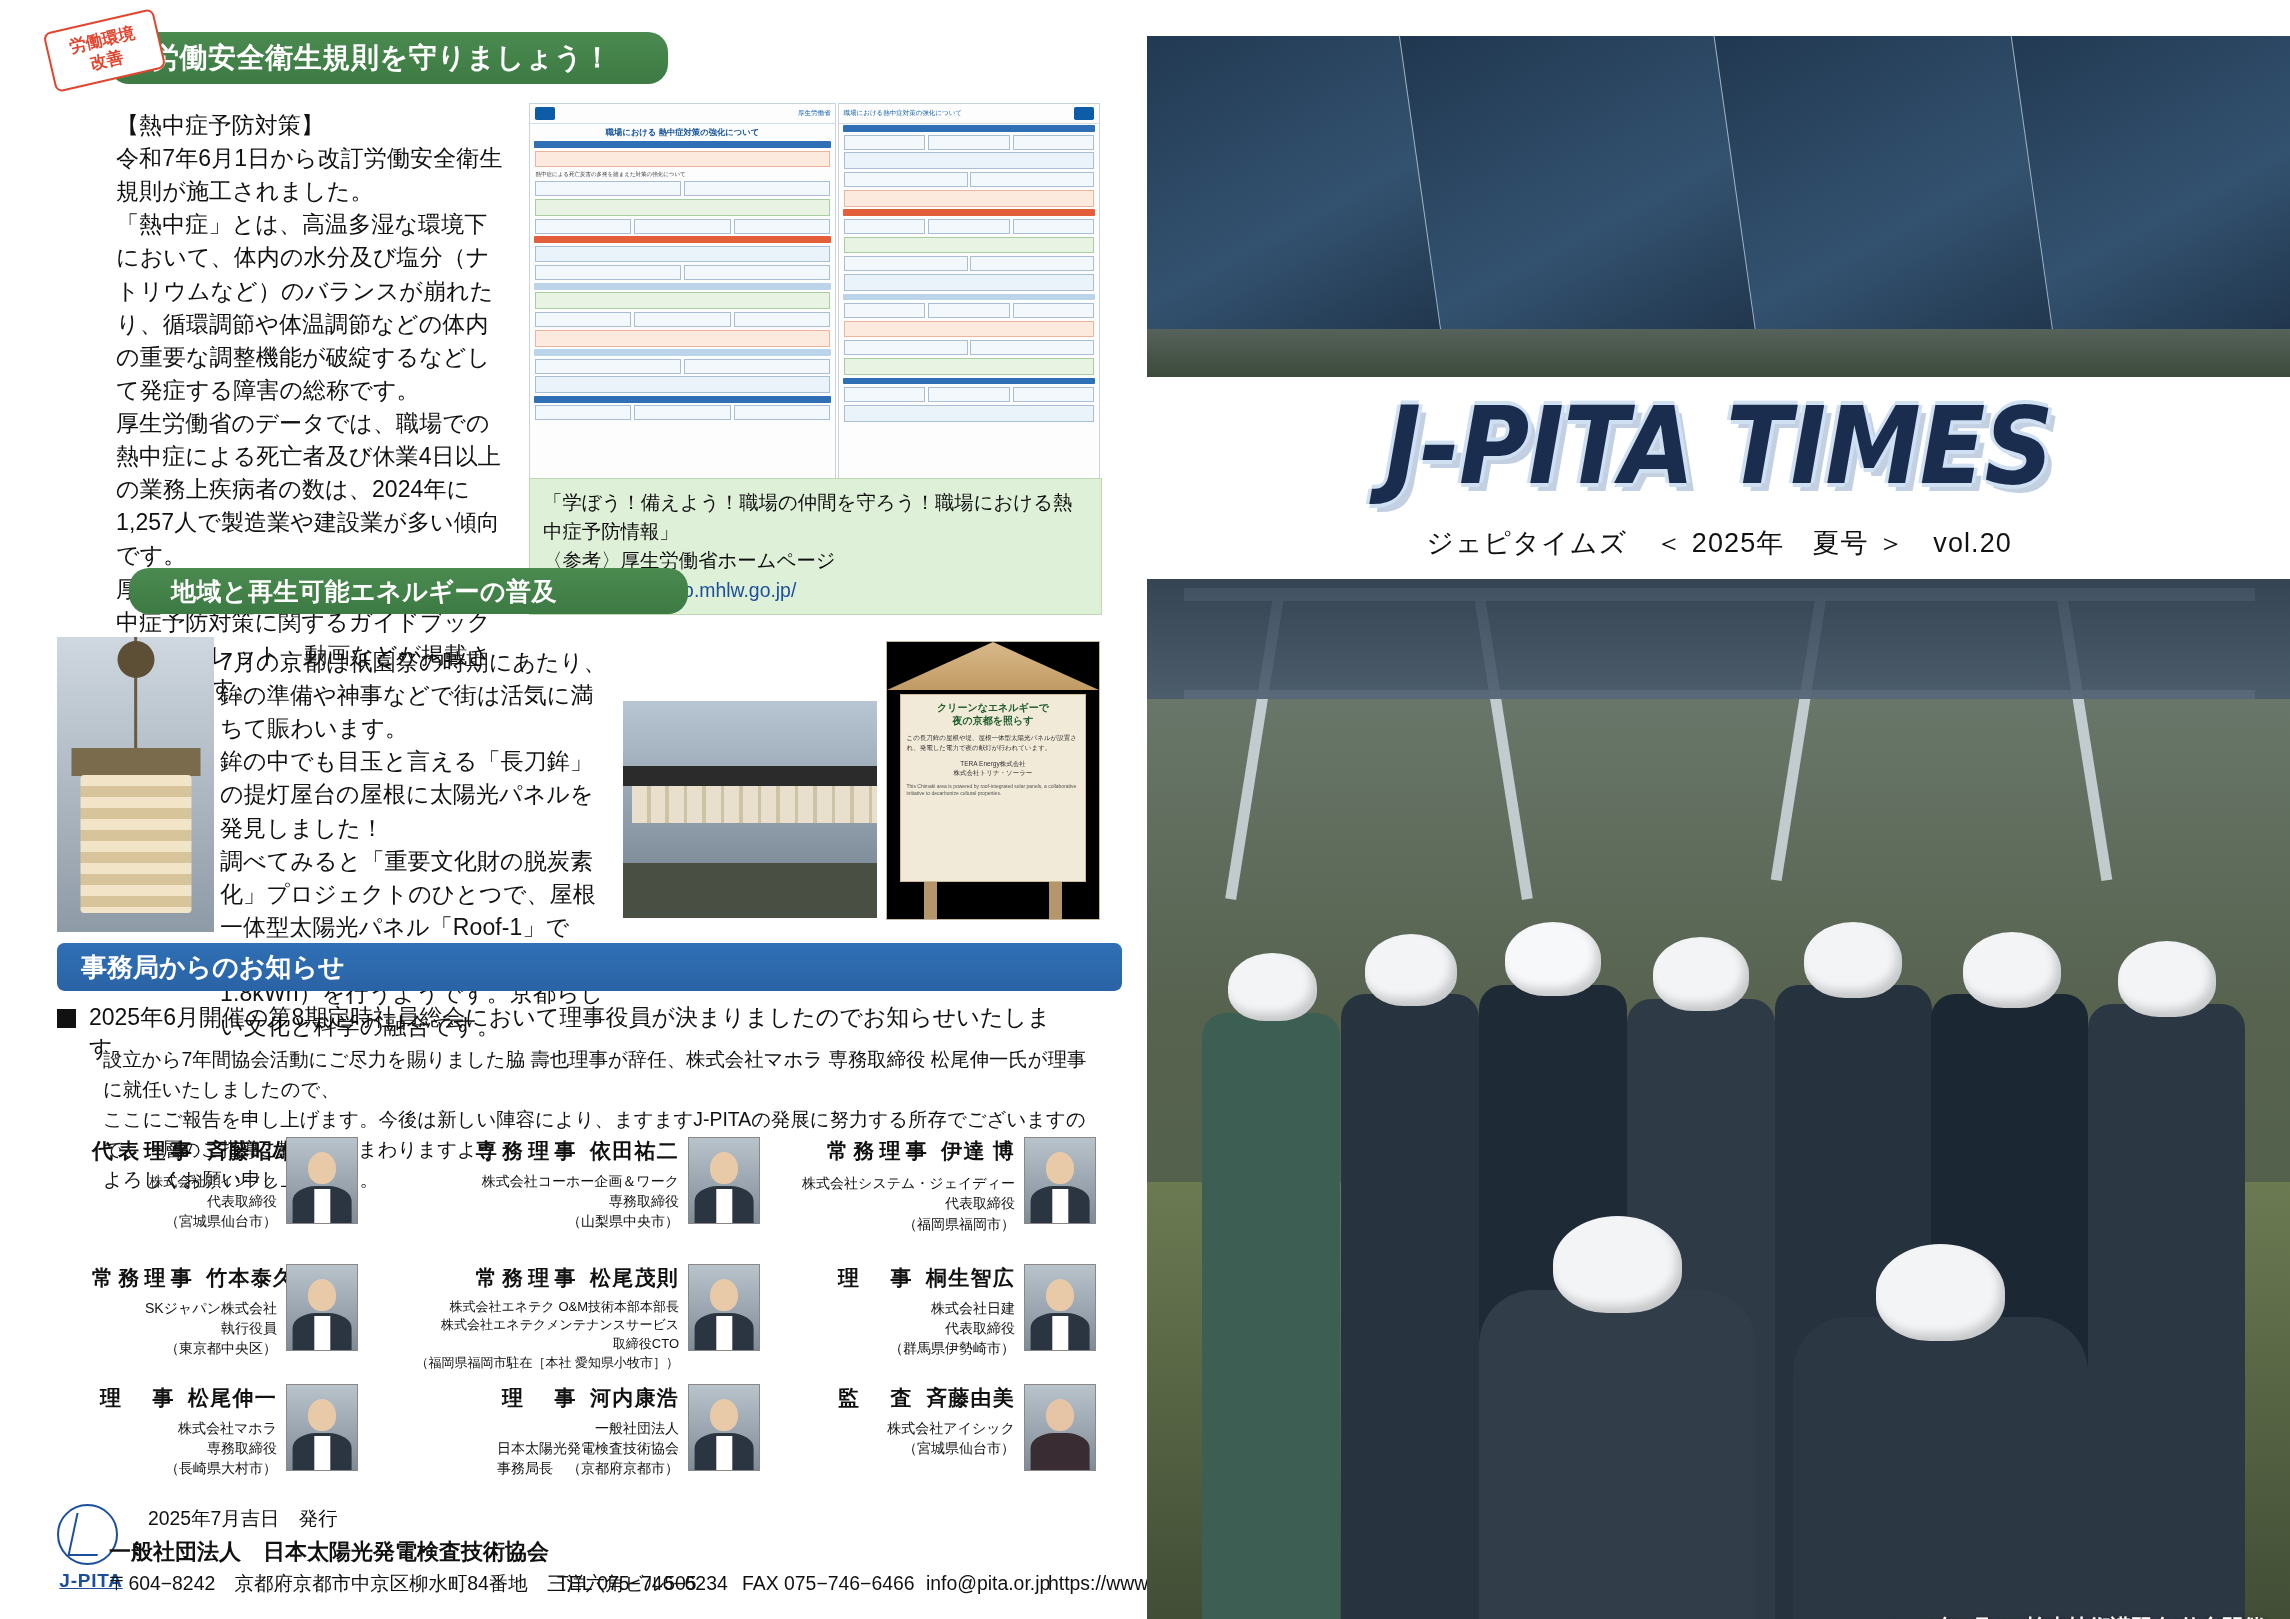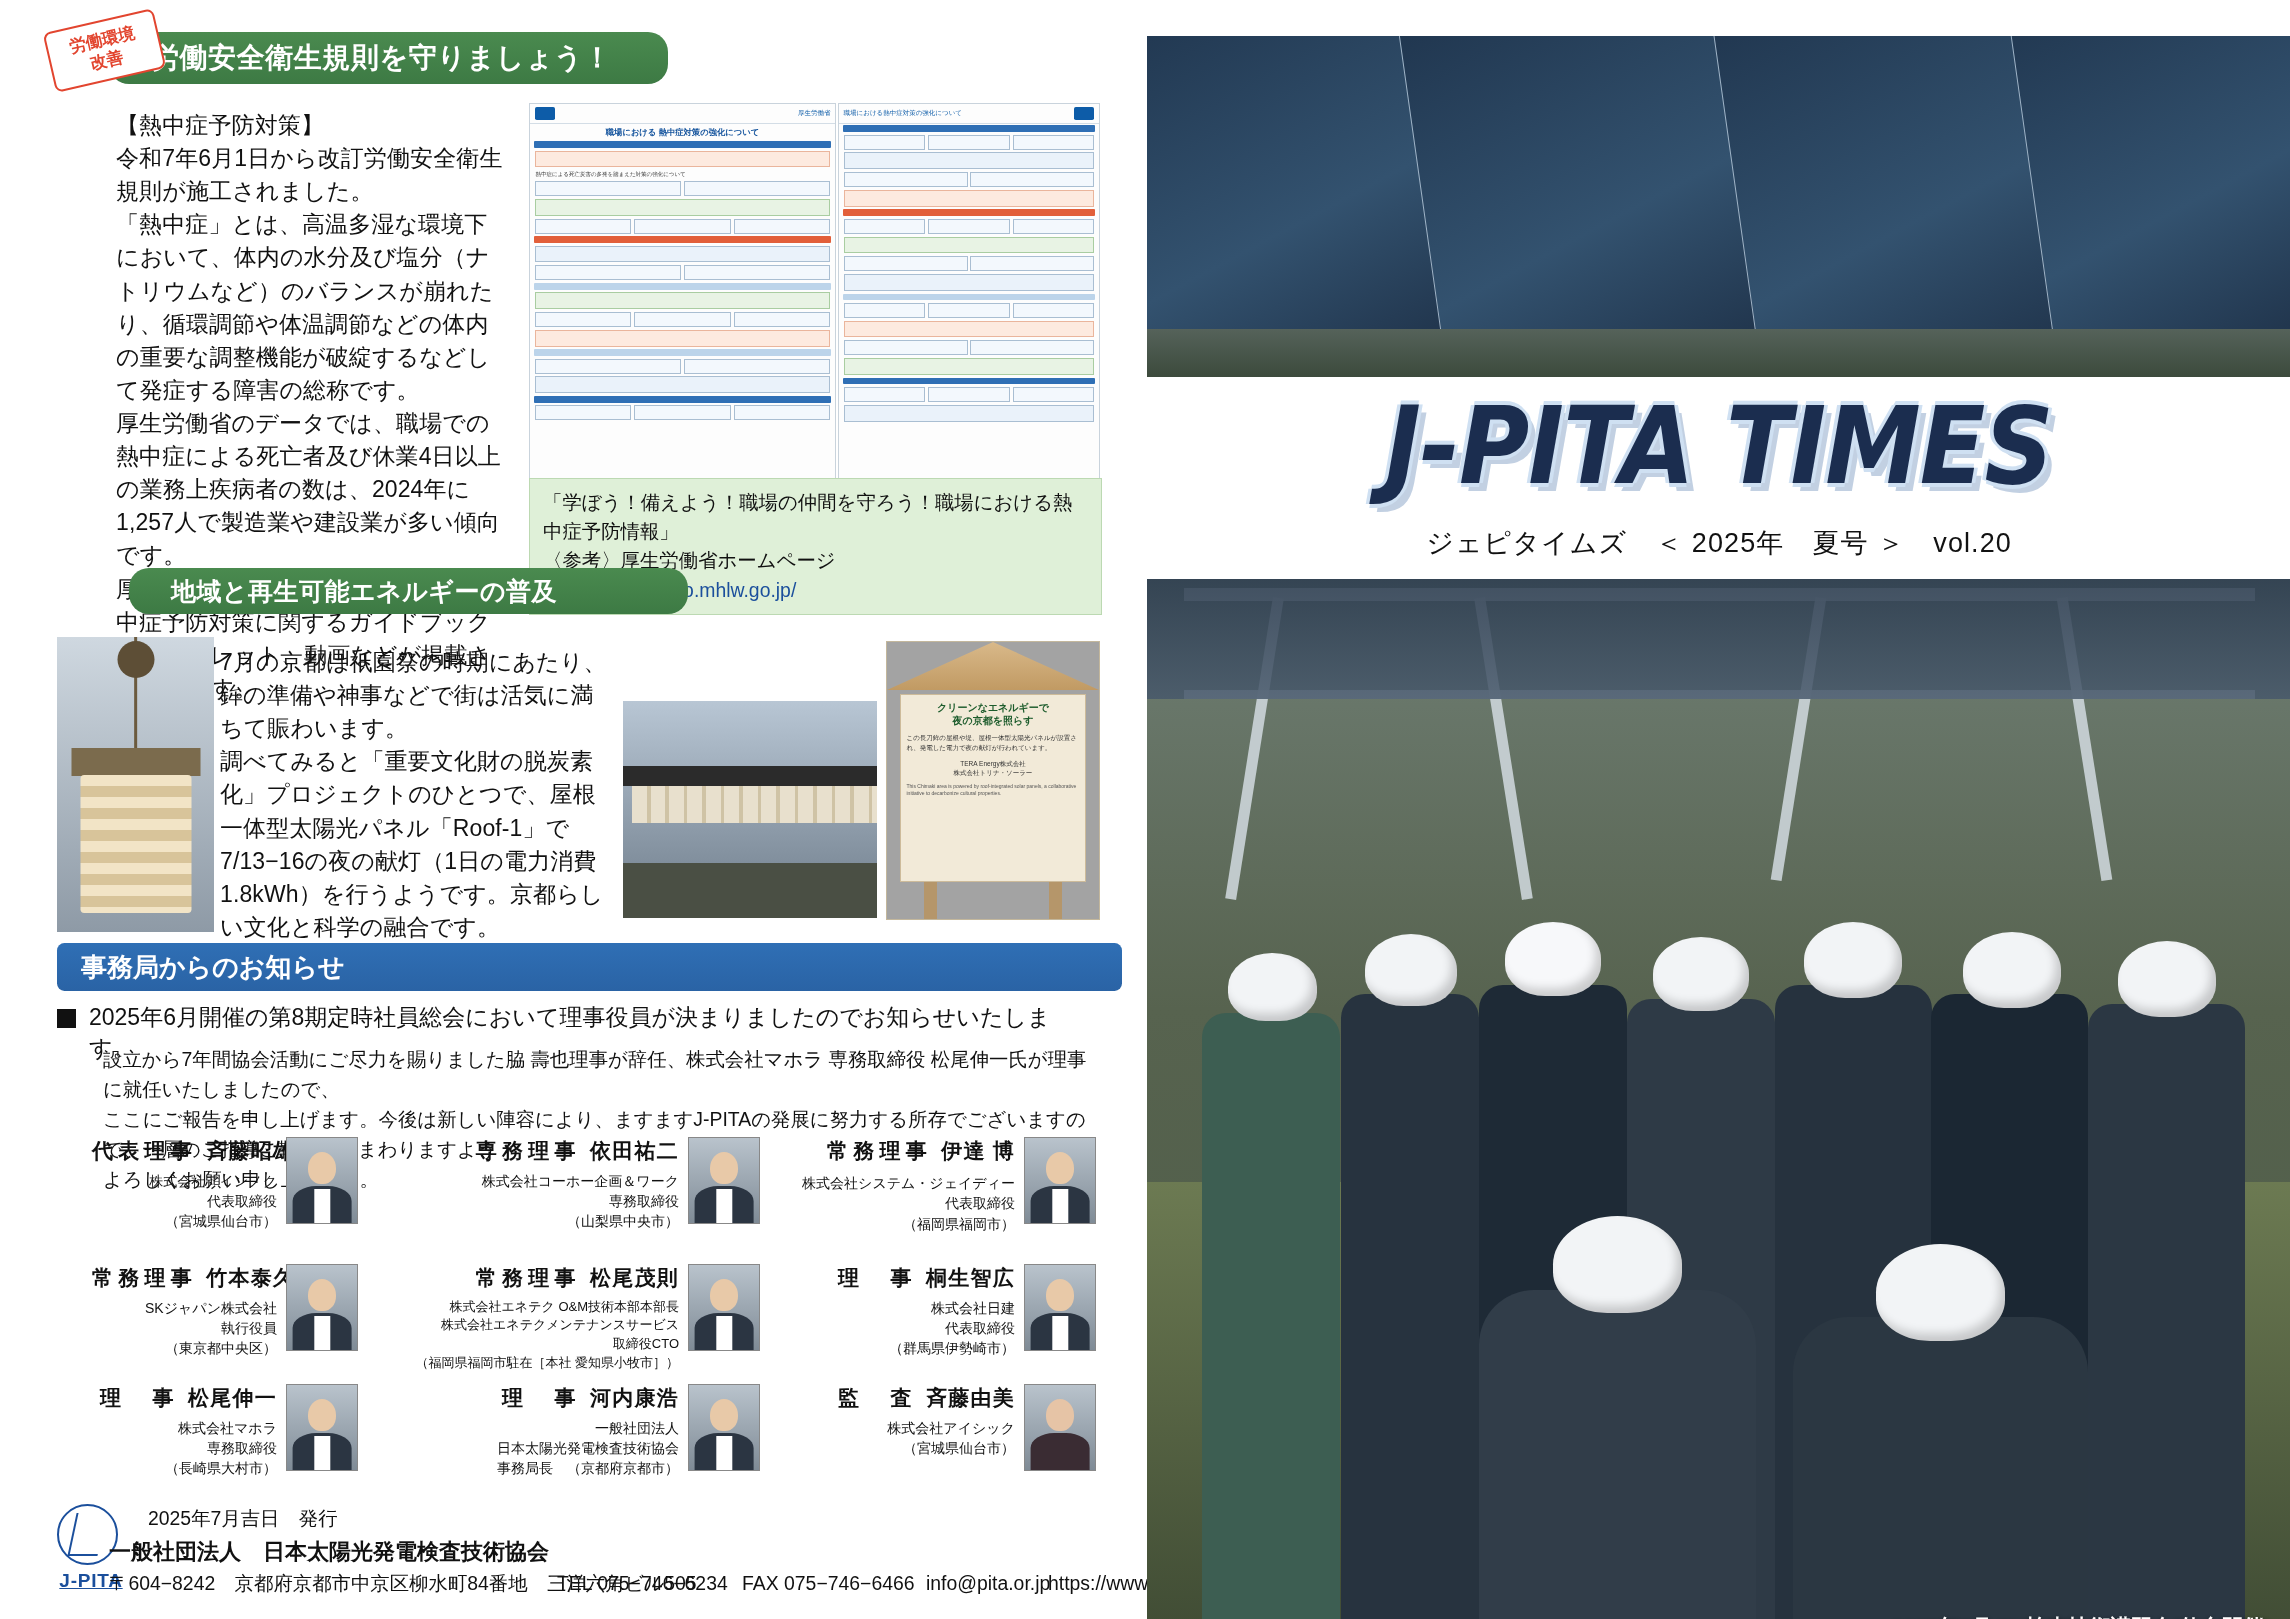--- a/index.html
+++ b/index.html
@@ -266,30 +266,31 @@
 
     <div class="photo" style="left:57px;top:637px;width:157px;height:295px;background:linear-gradient(#cfd8e0,#8e9aa6);">
       <div style="position:absolute;left:50%;top:0;width:3.7px;height:138px;background:#6b5a3e;transform:translateX(-50%);"></div>
       <div style="position:absolute;left:50%;top:111px;width:129px;height:28px;background:#7b6b4d;transform:translateX(-50%);"></div>
       <div style="position:absolute;left:50%;top:138px;width:111px;height:138px;background:repeating-linear-gradient(#f2e4c6 0 11px,#d8c49a 11px 22px);transform:translateX(-50%);border-radius:3.7px;"></div>
       <div style="position:absolute;left:50%;top:3.7px;width:37px;height:37px;background:#5d4e36;border-radius:50%;transform:translateX(-50%);"></div>
     </div>
 
     <div class="bodytext" style="left:220px;top:646px;width:388px;">
       <div>7月の京都は祇園祭の時期にあたり、鉾の準備や神事などで街は活気に満ちて賑わいます。</div>
+      <div>鉾の中でも目玉と言える「長刀鉾」の提灯屋台の屋根に太陽光パネルを発見しました！</div>
       <div>調べてみると「重要文化財の脱炭素化」プロジェクトのひとつで、屋根一体型太陽光パネル「Roof-1」で7/13−16の夜の献灯（1日の電力消費1.8kWh）を行うようです。京都らしい文化と科学の融合です。</div>
     </div>
 
     <div class="photo" style="left:623px;top:701px;width:254px;height:217px;background:linear-gradient(#b8c6d4,#6e7c8a);">
       <div style="position:absolute;left:0;top:65px;width:100%;height:20px;background:#2b2b2b;"></div>
       <div style="position:absolute;left:9.2px;top:85px;width:100%;height:37px;background:repeating-linear-gradient(90deg,#e8e0cd 0 14.8px,#cfc3a5 14.8px 18.5px);"></div>
       <div style="position:absolute;left:0;bottom:0;width:100%;height:55px;background:#4a4f44;"></div>
     </div>
 
-    <div class="photo" style="left:886px;top:641px;width:212px;height:277px;background:#a3a3a3;border:0.9px solid #c3b79c;">
+    <div class="photo" style="left:886px;top:641px;width:212px;height:277px;background:#000000;border:0.9px solid #c3b79c;">
       <div style="position:absolute;left:0;top:0;width:100%;height:48px;background:linear-gradient(#d9b98a,#c19a63);clip-path:polygon(0 100%,50% 0,100% 100%);"></div>
       <div style="position:absolute;left:13px;top:52px;right:13px;bottom:37px;background:#f2ead8;border:0.9px solid #cdbb9a;padding:5.5px;">
         <div style="font-size:10px;font-weight:bold;color:#1d5c2c;text-align:center;line-height:1.35;white-space:pre-line;">クリーンなエネルギーで
 夜の京都を照らす</div>
         <div style="font-size:6.5px;color:#333;line-height:1.5;margin-top:5.5px;">この長刀鉾の屋根や堤、屋根一体型太陽光パネルが設置され、発電した電力で夜の献灯が行われています。</div>
         <div style="font-size:6.5px;color:#333;margin-top:7.4px;text-align:center;">TERA Energy株式会社</div>
         <div style="font-size:6.5px;color:#333;text-align:center;">株式会社トリナ・ソーラー</div>
         <div style="font-size:5px;color:#555;margin-top:5.5px;line-height:1.4;">This Chimaki area is powered by roof-integrated solar panels, a collaborative initiative to decarbonize cultural properties.</div>
       </div>
       <div style="position:absolute;left:37px;bottom:0;width:13px;height:37px;background:#b5966a;"></div>

